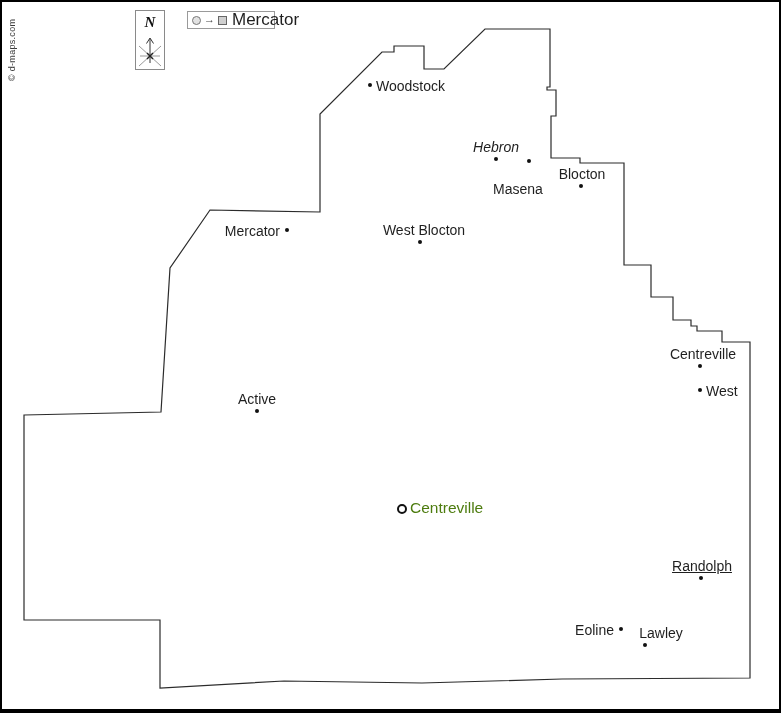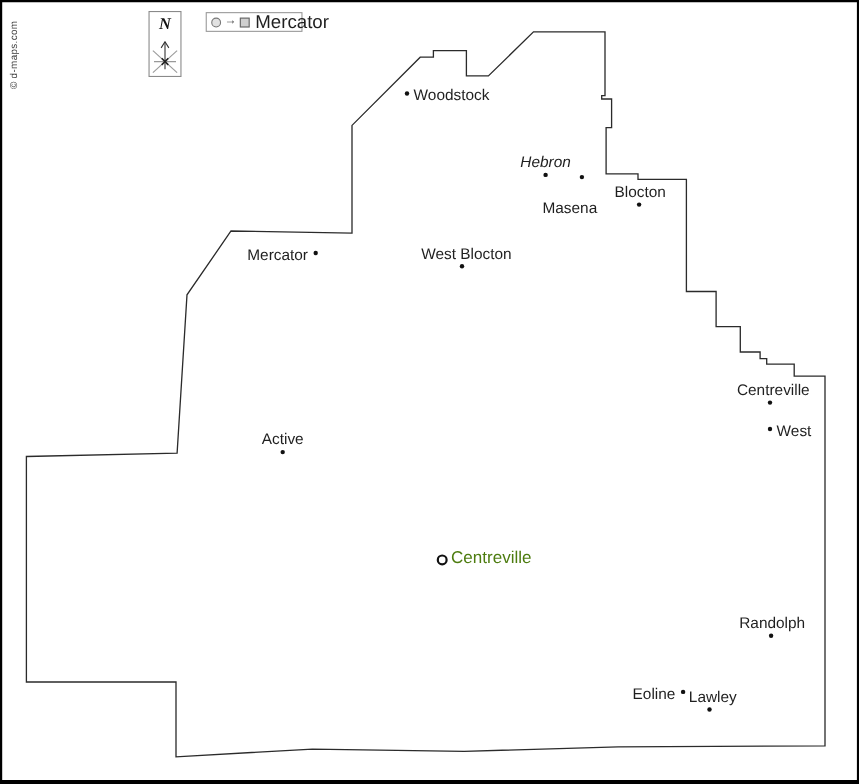--- a/index.html
+++ b/index.html
@@ -154,25 +154,25 @@
       <div class="town dot pos-above" style="left: 698px; top: 364px;">
         <span class="marker"></span>
         <span class="label" style="margin-left: 3px;">Centreville</span>
       </div>
       <div class="town dot pos-right" style="left: 698px; top: 388px;">
         <span class="marker"></span>
         <span class="label">West</span>
       </div>
       <div class="town dot pos-above" style="left: 699px; top: 576px;">
         <span class="marker"></span>
-        <span class="label" style="margin-left: 1px;">Randolph</span>
+        <span class="label" style="margin-left: 1px; text-decoration: underline;">Randolph</span>
       </div>
       <div class="town dot pos-left" style="left: 619px; top: 627px;">
         <span class="marker"></span>
         <span class="label">Eoline</span>
       </div>
       <div class="town dot pos-above" style="left: 643px; top: 643px;">
         <span class="marker"></span>
-        <span class="label" style="margin-left: 3px;">Lawley</span>
+        <span class="label" style="margin-left: 16px;">Lawley</span>
       </div>
     </div>
 
 </div>
 
 </body></html>

